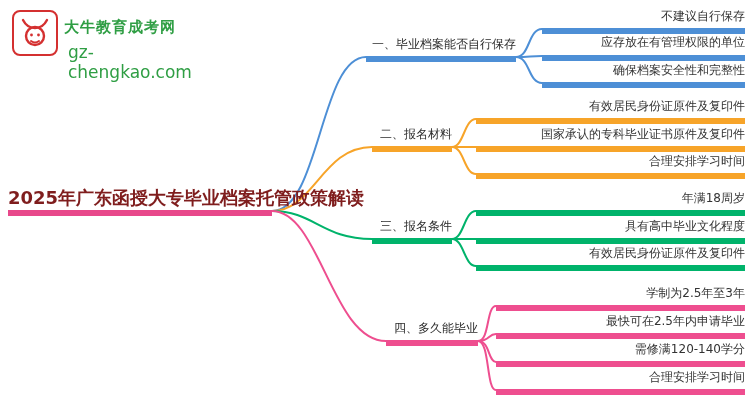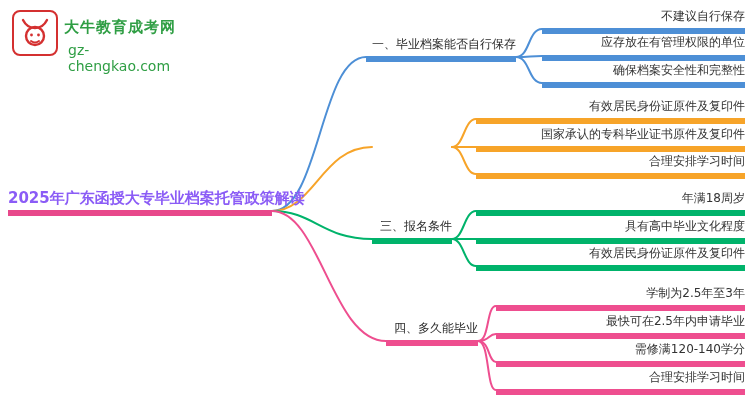--- a/index.html
+++ b/index.html
@@ -7,35 +7,35 @@
     position:relative;width:750px;height:410px;background:#ffffff;overflow:hidden;
     font-family:"DejaVu Sans","Liberation Sans",sans-serif;
   }
   #edges{position:absolute;left:0;top:0;width:750px;height:410px;}
   #edges path{fill:none;stroke-width:2;stroke-linecap:round;}
   .node{
     position:absolute;height:20px;line-height:20px;padding-bottom:2px;
     border-bottom:6px solid #ef4444;text-align:right;color:#333;
     font-size:12px;white-space:nowrap;overflow:visible;
   }
-  .central{font-size:15px;font-weight:bold;color:#8b5cf6;}
+  .central{font-size:18px;font-weight:bold;color:#7f1d1d;}
   .blabel{font-size:12px;color:#2b2b2b;}
   
   .logo{position:absolute;left:10px;top:8px;width:170px;height:56px;cursor:pointer;}
   .logo-icon{
     position:absolute;left:2px;top:2px;width:42px;height:42px;
     border:2px solid #d43030;border-radius:8px;background:#fff;
     display:flex;align-items:center;justify-content:center;
   }
   .logo-title{
     position:absolute;left:54px;top:10px;font-size:15px;font-weight:bold;
     color:#2f9e44;letter-spacing:1px;
   }
   .logo-url{
-    position:absolute;left:58px;top:34px;font-size:14px;color:#2f9e44;
+    position:absolute;left:58px;top:34px;font-size:17px;color:#2f9e44;
   }
 </style>
 </head>
 <body>
 
 <div id="canvas">
 
   <svg id="edges" viewBox="0 0 750 410" xmlns="http://www.w3.org/2000/svg">
 
     <path d="M272 211 C 320 211 320 57 366 57" style="stroke: rgb(77, 143, 214);"></path>
@@ -75,20 +75,21 @@
     <div class="logo-url">gz-chengkao.com</div>
   </div>
 
   <div class="node central" style="left: 8px; top: 188px; width: 264px; border-bottom-color: rgb(232, 72, 139);">2025年广东函授大专毕业档案托管政策解读</div>
 
   <div class="node blabel" style="left: 366px; top: 34px; width: 150px; border-bottom-color: rgb(77, 143, 214);">一、毕业档案能否自行保存</div>
   <div class="node" style="left: 542px; top: 6px; width: 203px; border-bottom-color: rgb(77, 143, 214);">不建议自行保存</div>
   <div class="node" style="left: 542px; top: 33px; width: 203px; border-bottom-color: rgb(77, 143, 214); font-family: Liberation Mono, monospace;">应存放在有管理权限的单位</div>
   <div class="node" style="left: 542px; top: 60px; width: 203px; border-bottom-color: rgb(77, 143, 214);">确保档案安全性和完整性</div>
 
+  <div class="node blabel" style="left: 372px; top: 124px; width: 80px; border-bottom-color: rgb(247, 164, 41);">二、报名材料</div>
   <div class="node" style="left: 476px; top: 96px; width: 269px; border-bottom-color: rgb(247, 164, 41);">有效居民身份证原件及复印件</div>
   <div class="node" style="left: 476px; top: 124px; width: 269px; border-bottom-color: rgb(247, 164, 41);">国家承认的专科毕业证书原件及复印件</div>
   <div class="node" style="left: 476px; top: 151px; width: 269px; border-bottom-color: rgb(247, 164, 41);">合理安排学习时间</div>
 
   <div class="node blabel" style="left: 372px; top: 216px; width: 80px; border-bottom-color: rgb(0, 179, 107);">三、报名条件</div>
   <div class="node" style="left: 476px; top: 188px; width: 269px; border-bottom-color: rgb(0, 179, 107);">年满18周岁</div>
   <div class="node" style="left: 476px; top: 216px; width: 269px; border-bottom-color: rgb(0, 179, 107);">具有高中毕业文化程度</div>
   <div class="node" style="left: 476px; top: 243px; width: 269px; border-bottom-color: rgb(0, 179, 107);">有效居民身份证原件及复印件</div>
 
   <div class="node blabel" style="left: 386px; top: 318px; width: 92px; border-bottom-color: rgb(238, 78, 143);">四、多久能毕业</div>

